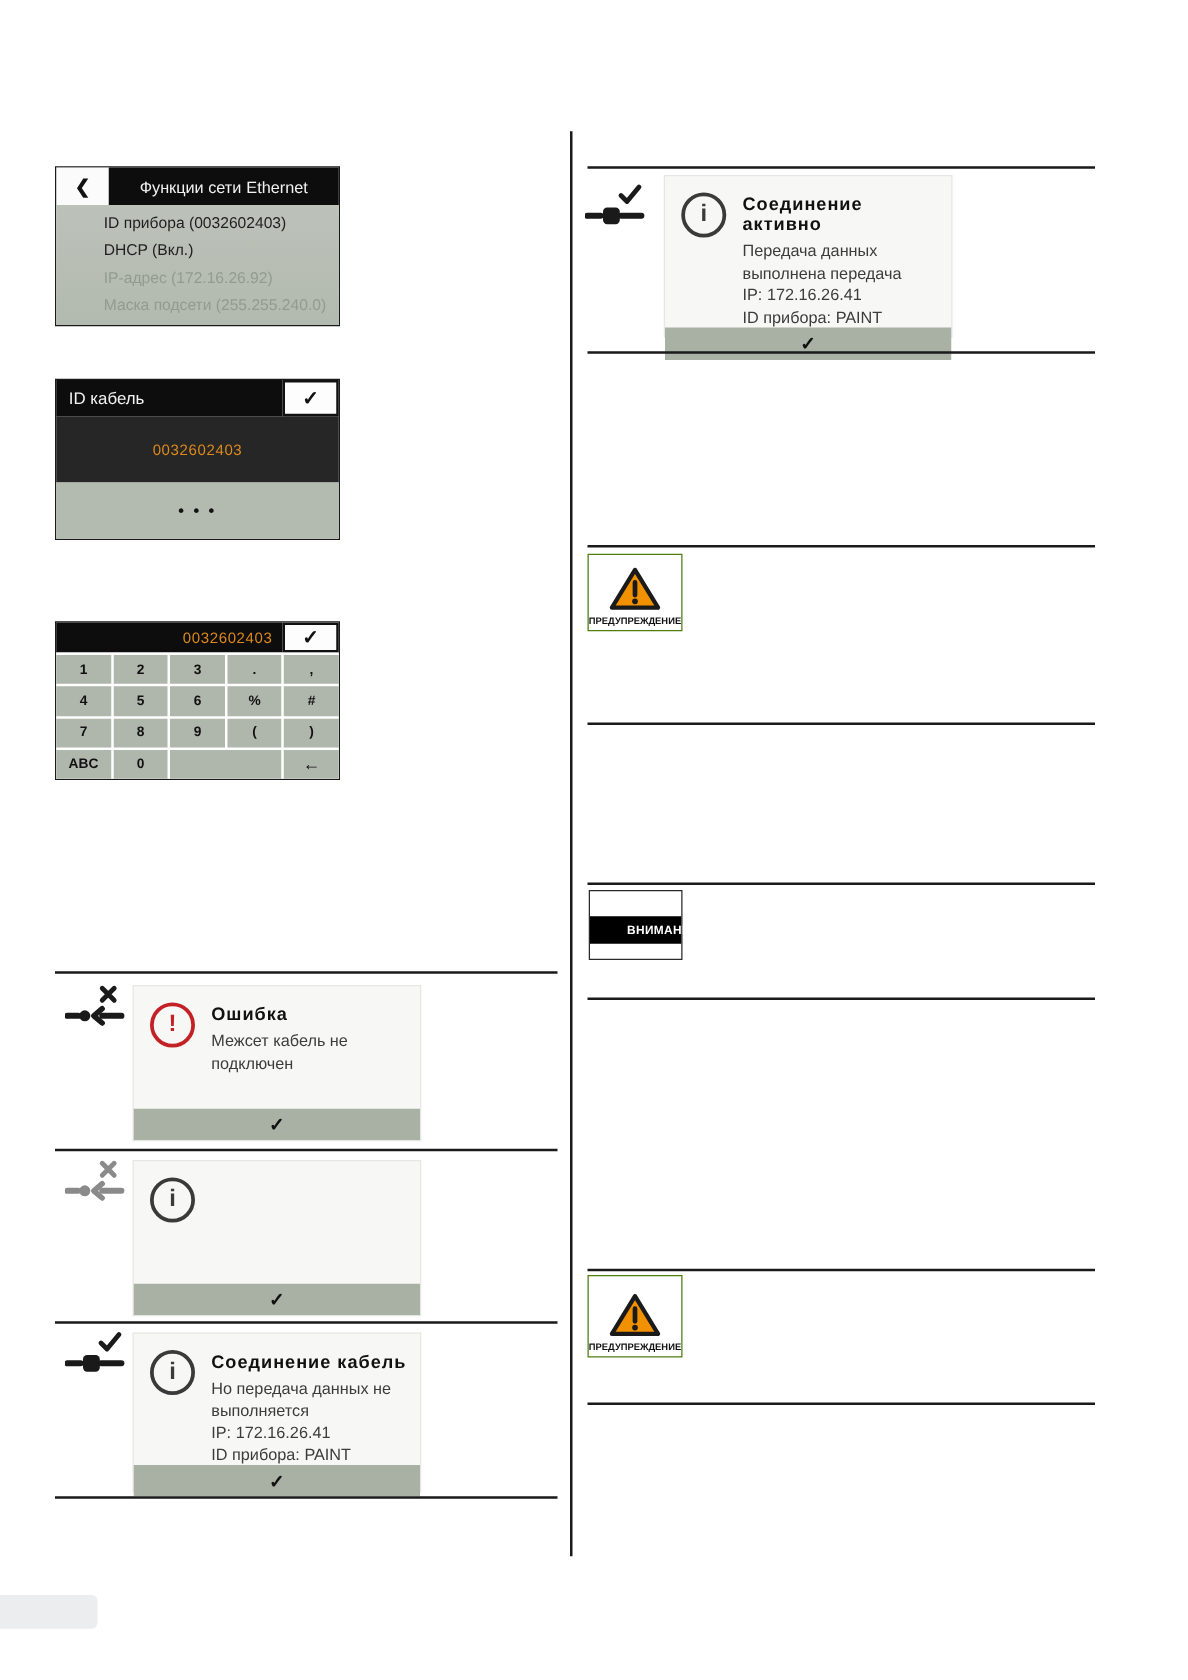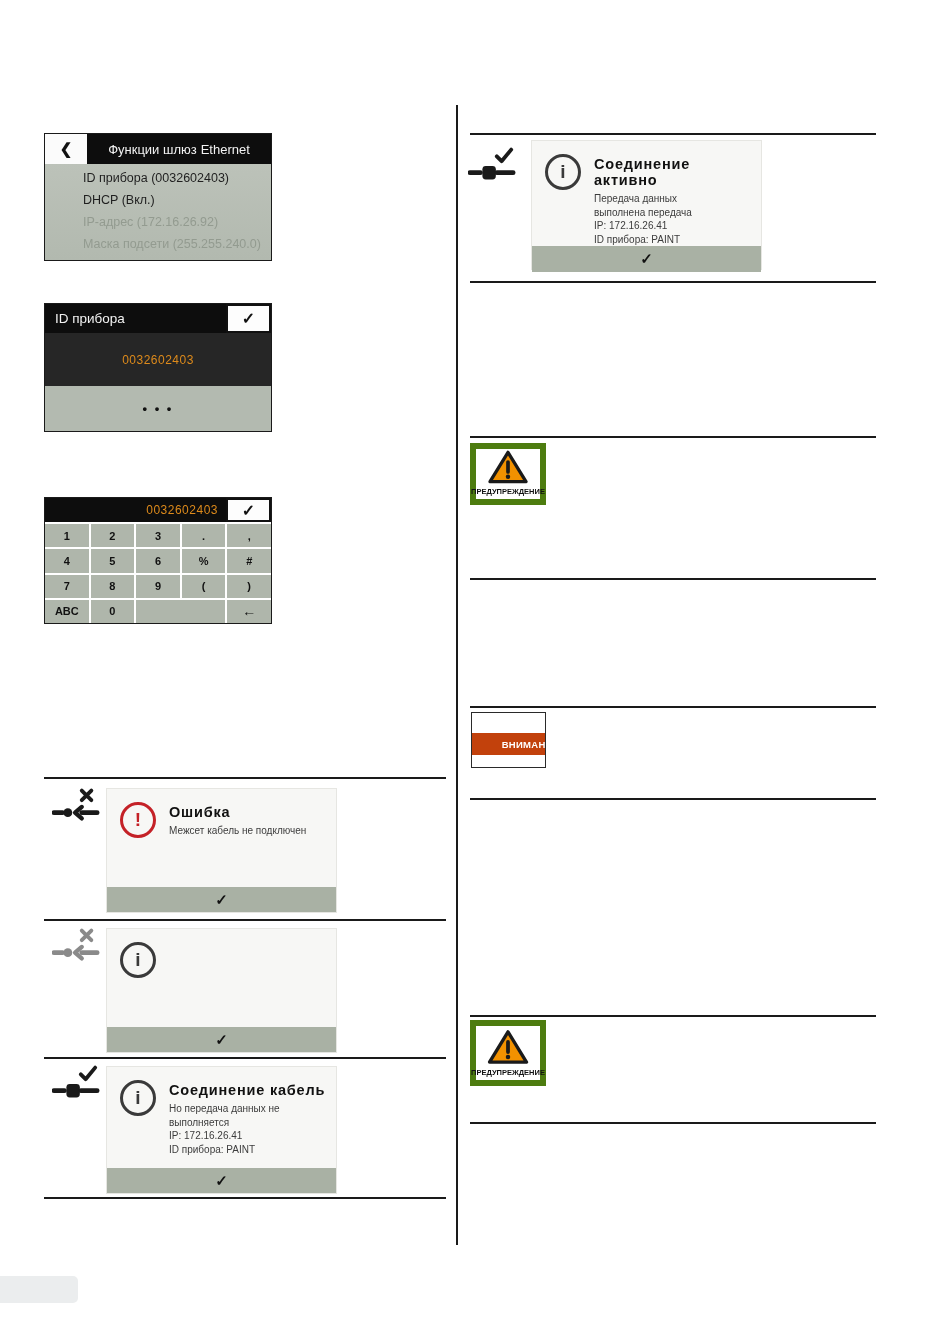--- a/index.html
+++ b/index.html
@@ -53,39 +53,39 @@
 
   
   .msg { position:absolute; width:229px; background:#f7f7f5; box-shadow:0 0 0 1px #e6e6e2;
          display:flex; flex-direction:column; }
   .msg-content { flex:1; display:flex; padding:13px 8px 0 13px; gap:13px; }
   .msg-icon { width:36px; height:36px; border-radius:50%; border:3px solid #3a3a3a; flex-shrink:0;
               display:flex; align-items:center; justify-content:center;
               font-size:19px; font-weight:bold; color:#3a3a3a; }
   .msg-icon.err { border-color:#c42127; color:#c42127; }
   .msg-title { font-size:14.5px; font-weight:bold; color:#111; letter-spacing:.8px; margin-top:2px; }
-  .msg-line { font-size:10px; color:#3c3c3c; line-height:1.35; }
+  .msg-line { font-size:13px; color:#3c3c3c; line-height:1.35; }
   .msg-lines { margin-top:4px; }
   .msg-confirm { height:25px; background:#a9b1a4; display:flex; align-items:center; justify-content:center;
                  font-size:15px; font-weight:bold; color:#111; flex-shrink:0; }
   .msg-confirm.tall { height:26px; }
 
   
   .conn { position:absolute; width:48px; height:38px; }
   .conn.gray { color:#8a8a8a; } .conn.dark { color:#1a1a1a; }
   .conn svg { width:100%; height:100%; display:block; }
 
   
-  .warnbox { position:absolute; background:#fff; border:6px solid #4d7c0f;
+  .warnbox { position:absolute; background:#fff; border:1px solid #4d7c0f;
              display:flex; flex-direction:column; align-items:center; justify-content:flex-end;
              padding-bottom:3px; }
   .warnbox svg { width:42px; height:38px; display:block; margin-bottom:2px; }
   .warn-label { font-size:7.5px; font-weight:600; color:#111; letter-spacing:0; white-space:nowrap; }
   .noticebox { position:absolute; background:#fff; border:1px solid #2a2a2a; }
-  .notice-band { position:absolute; left:0; right:0; top:20px; height:22px; background:#c2410c;
+  .notice-band { position:absolute; left:0; right:0; top:20px; height:22px; background:#000000;
                  display:flex; align-items:center; justify-content:center;
                  color:#fff; font-size:9.5px; font-weight:bold; letter-spacing:.3px;padding-left:44px; }
 
   .page-tab { position:absolute; left:0; top:1276px; width:78px; height:27px;
               background:#ebedee; border-radius:0 5px 5px 0; }
 </style>
 </head>
 <body>
 
 <svg width="0" height="0" style="position:absolute">
@@ -114,36 +114,36 @@
 <div class="page">
 
   <div class="vr"></div>
 
   <div class="menu">
     <div class="menu-header">
       <div class="back-btn">
         <span>❮</span>
       </div>
       <div class="menu-title">
-        <span class="t-reg">Функции шлюз</span>
+        <span class="t-reg">Функции сети</span>
         <span class="t-bold">Ethernet</span>
       </div>
     </div>
     <div class="menu-body">
       <div class="menu-item">ID прибора (0032602403)</div>
       <div class="menu-item">DHCP (Вкл.)</div>
       <div class="menu-item disabled">IP-адрес (172.16.26.92)</div>
       <div class="menu-item disabled">Маска подсети (255.255.240.0)</div>
       <div class="menu-item disabled">Межсет. шлюз (172.16.16.1)</div>
     </div>
   </div>
 
   <div class="iddlg">
     <div class="iddlg-header">
-      <div class="iddlg-title">ID прибора</div>
+      <div class="iddlg-title">ID кабель</div>
       <div class="hdr-check">
         <span>✓</span>
       </div>
     </div>
     <div class="iddlg-value">0032602403</div>
     <div class="iddlg-more">
       <span>• • •</span>
     </div>
   </div>
 

